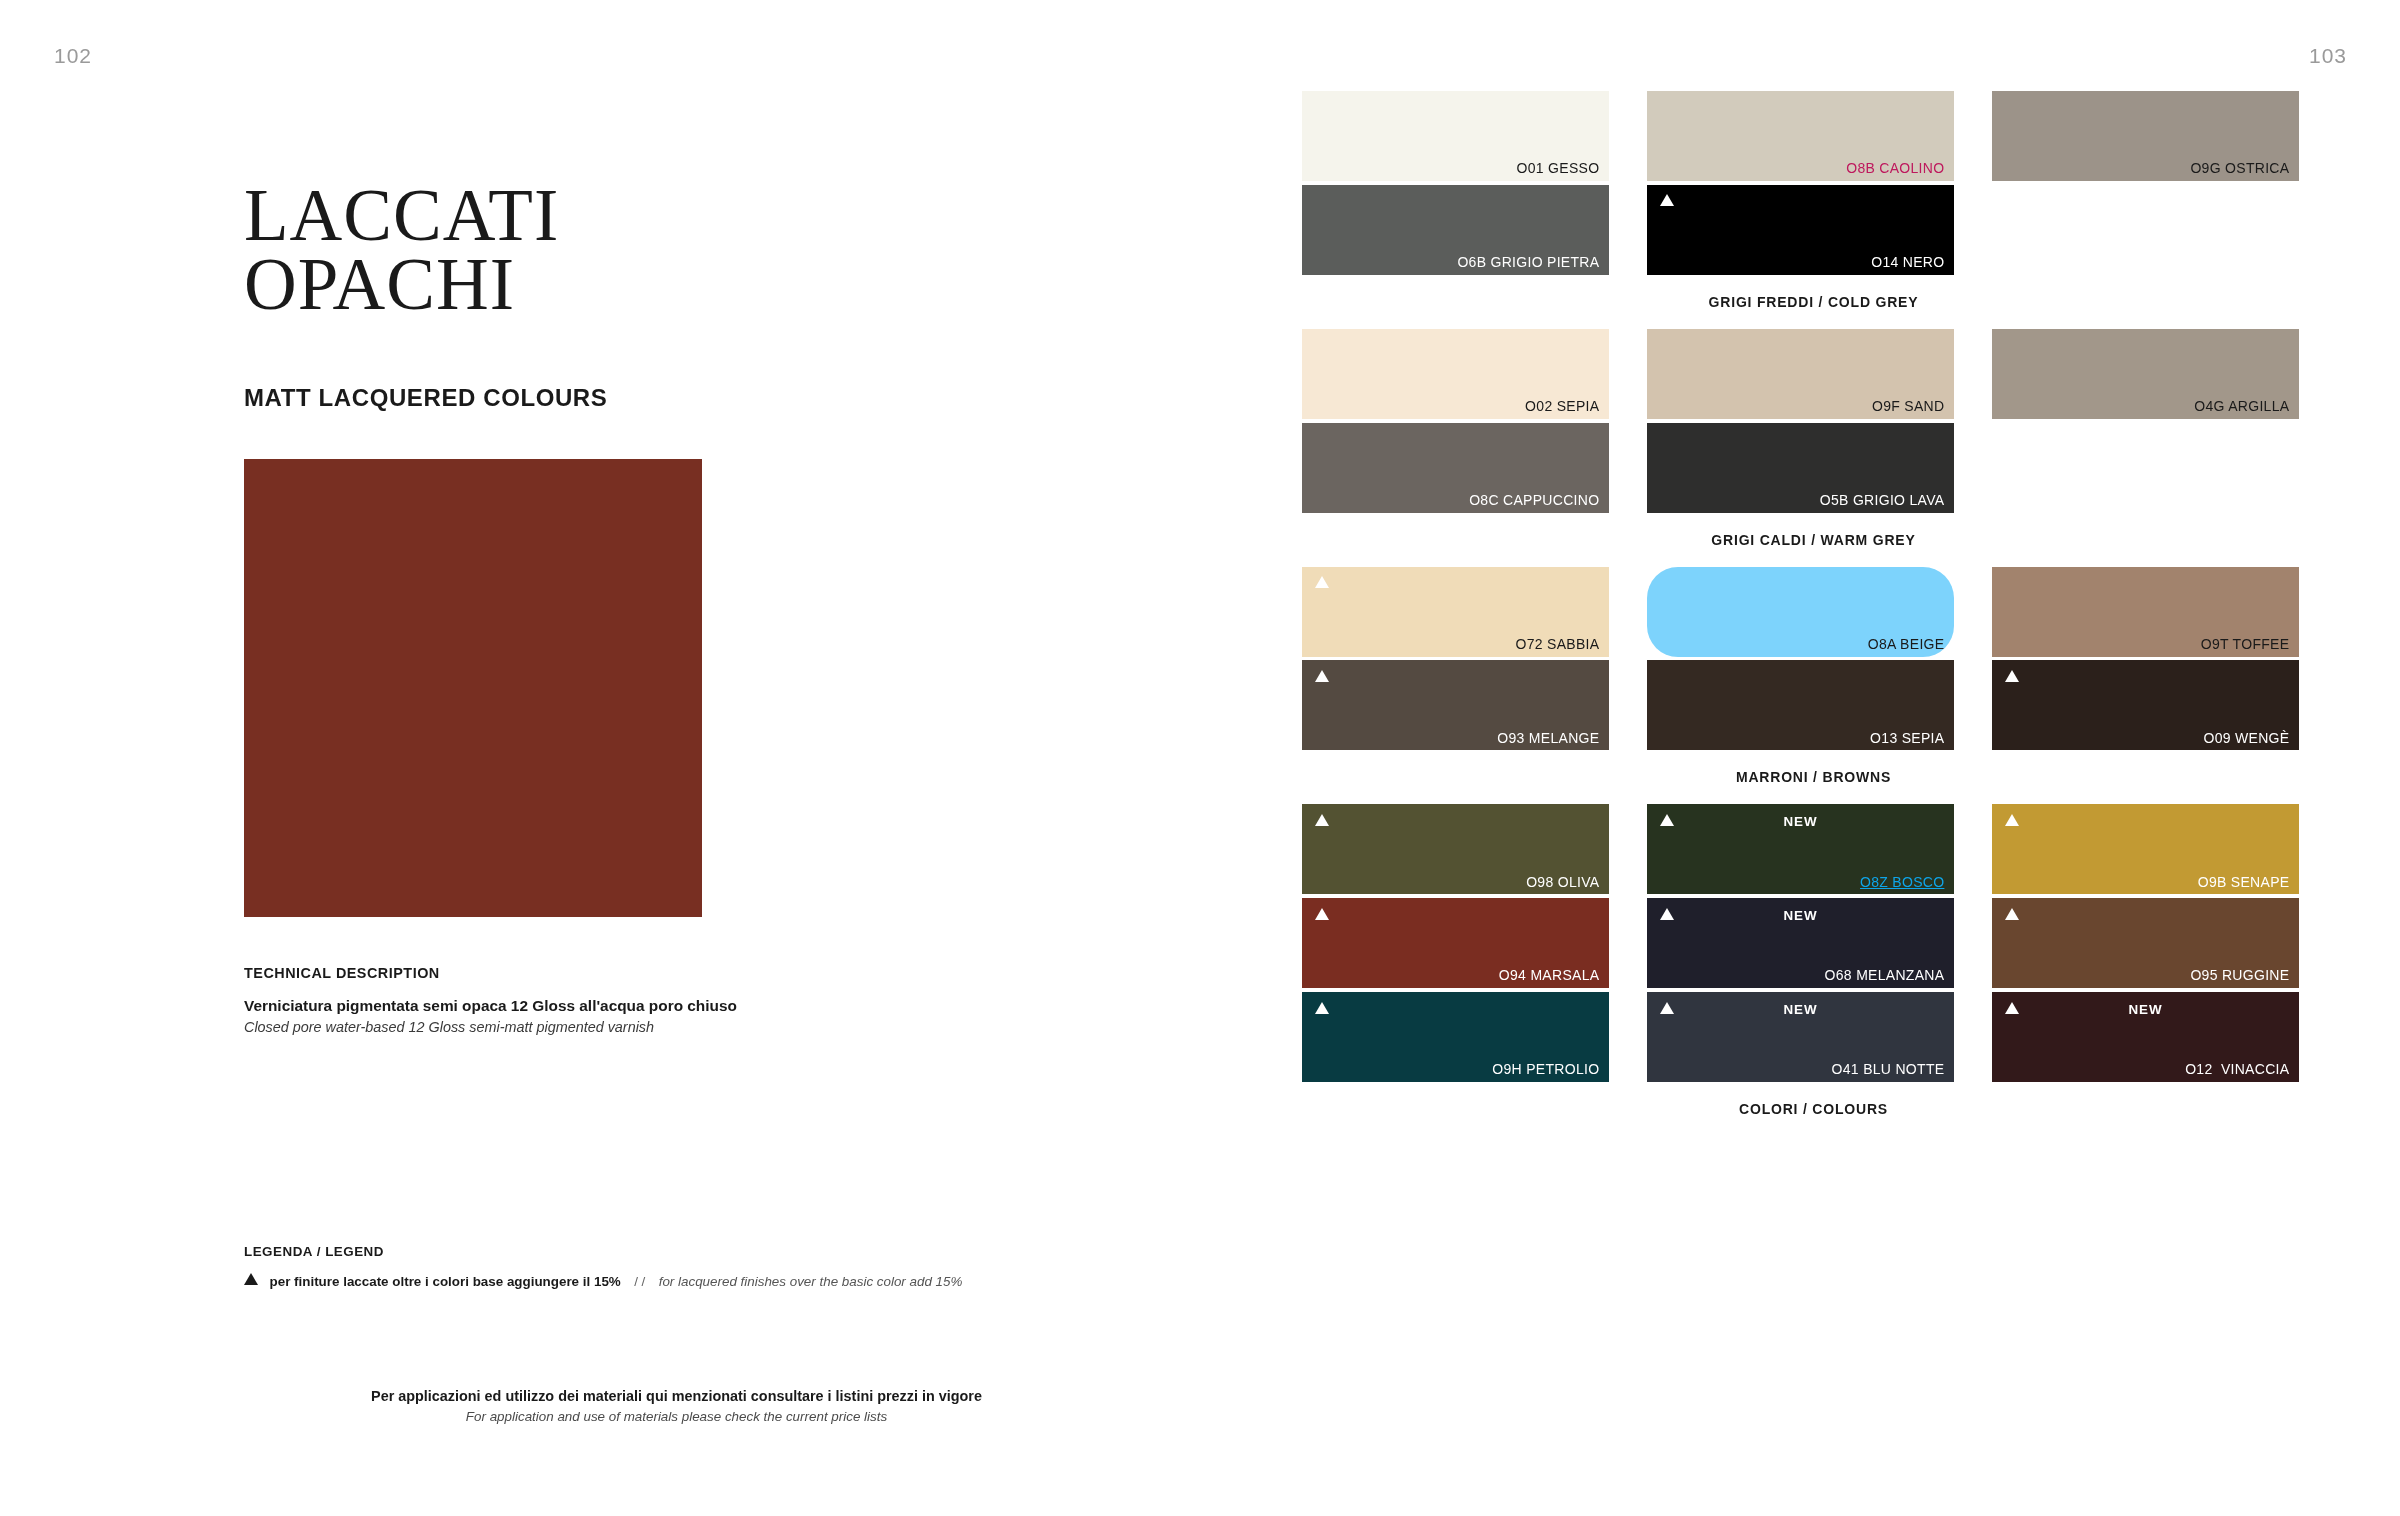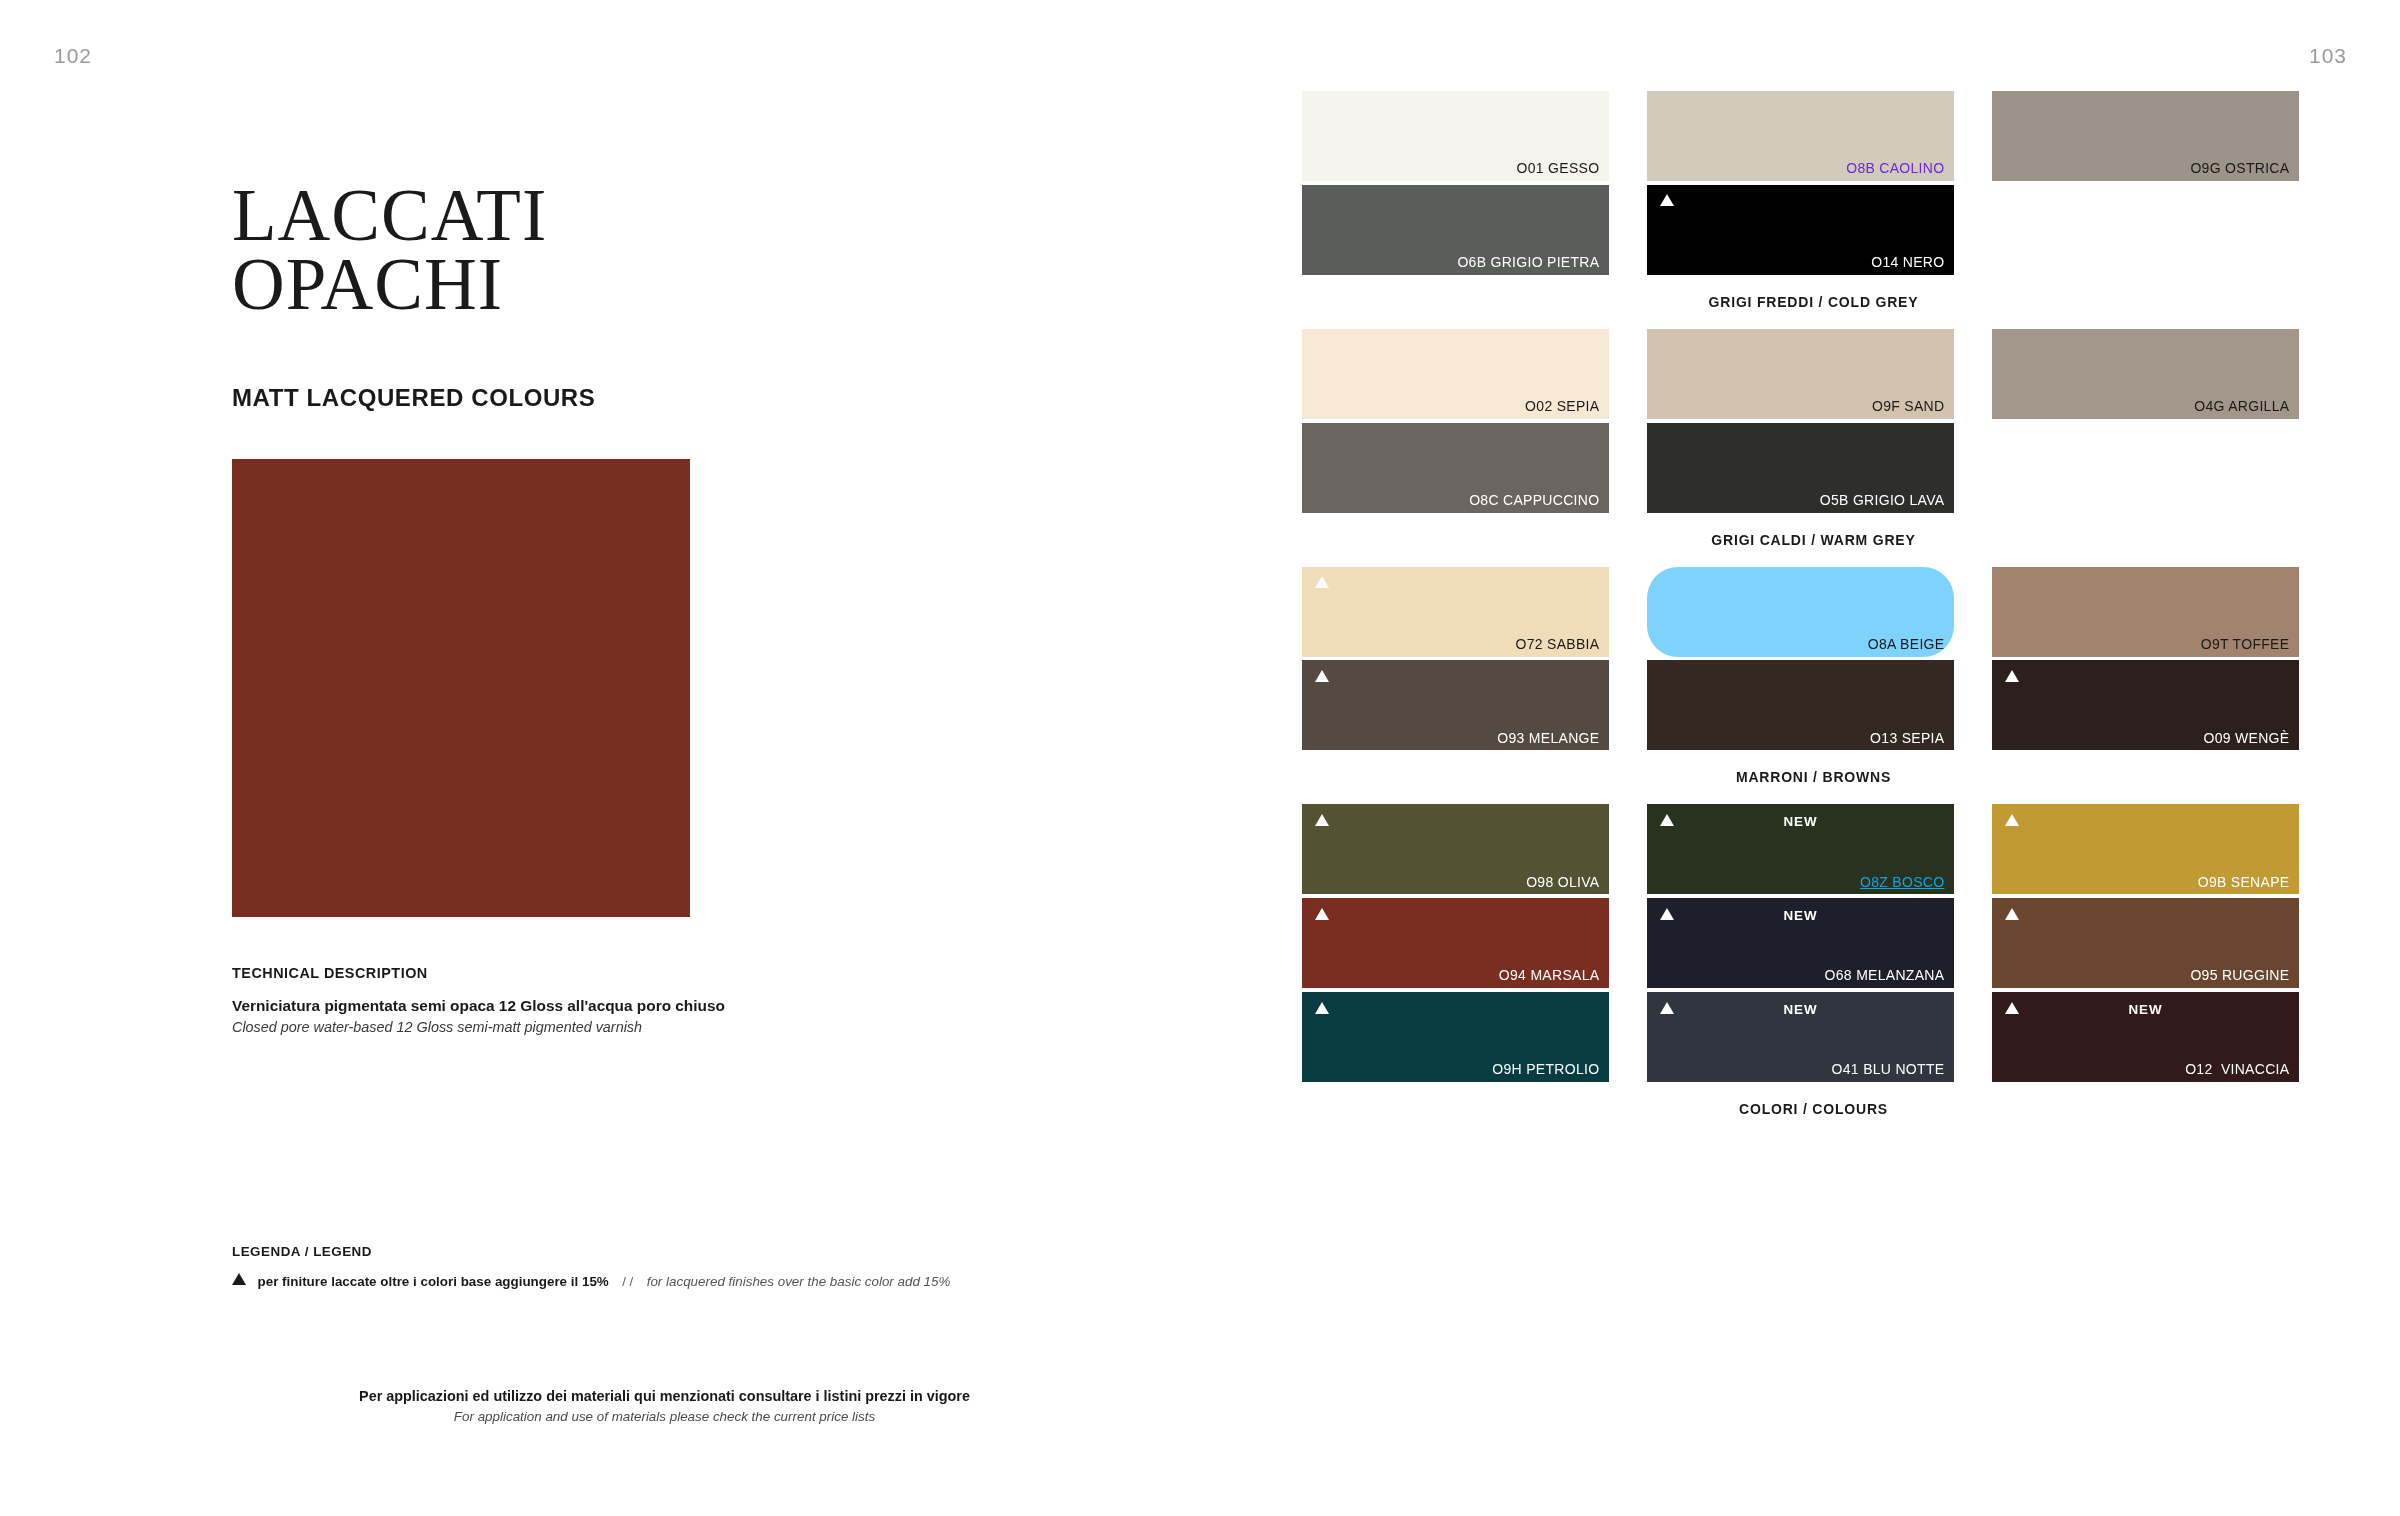--- a/index.html
+++ b/index.html
@@ -23,21 +23,21 @@
     color: #9a9a9a;
     letter-spacing: 1px;
     font-family: "Liberation Sans", sans-serif;
   }
   .folio-left  { left: 54px; }
   .folio-right { right: 54px; }
 
   
   .left-page {
     position: absolute;
-    left: 232px;
+    left: 244px;
     top: 0;
     width: 865px;
     height: 1517px;
   }
 
   .display-title {
     position: absolute;
     left: 0;
     top: 181px;
     font-family: "Liberation Serif", "DejaVu Serif", serif;
@@ -254,21 +254,21 @@
 
 </div>
 
 <div class="right-page" id="swatch-groups">
     <div class="group">
       <div class="grid">
         <div class="swatch" style="background: rgb(245, 244, 236);">
           <span class="sw-code" style="color: rgb(26, 26, 26);">O01 GESSO</span>
         </div>
         <div class="swatch" style="background: rgb(210, 203, 188);">
-          <span class="sw-code" style="color: #6d28d9;">O8B CAOLINO</span>
+          <span class="sw-code" style="color: #be185d;">O8B CAOLINO</span>
         </div>
         <div class="swatch" style="background: rgb(156, 147, 137); padding-left: 27px;">
           <span class="sw-code" style="color: rgb(26, 26, 26);">O9G OSTRICA</span>
         </div>
         <div class="swatch" style="background: rgb(91, 93, 91);">
           <span class="sw-code" style="color: rgb(255, 255, 255);">O6B GRIGIO PIETRA</span>
         </div>
         <div class="swatch" style="background: rgb(0, 0, 0);">
           <span class="sw-tri"></span>
           <span class="sw-code" style="color: rgb(255, 255, 255);">O14 NERO</span>

